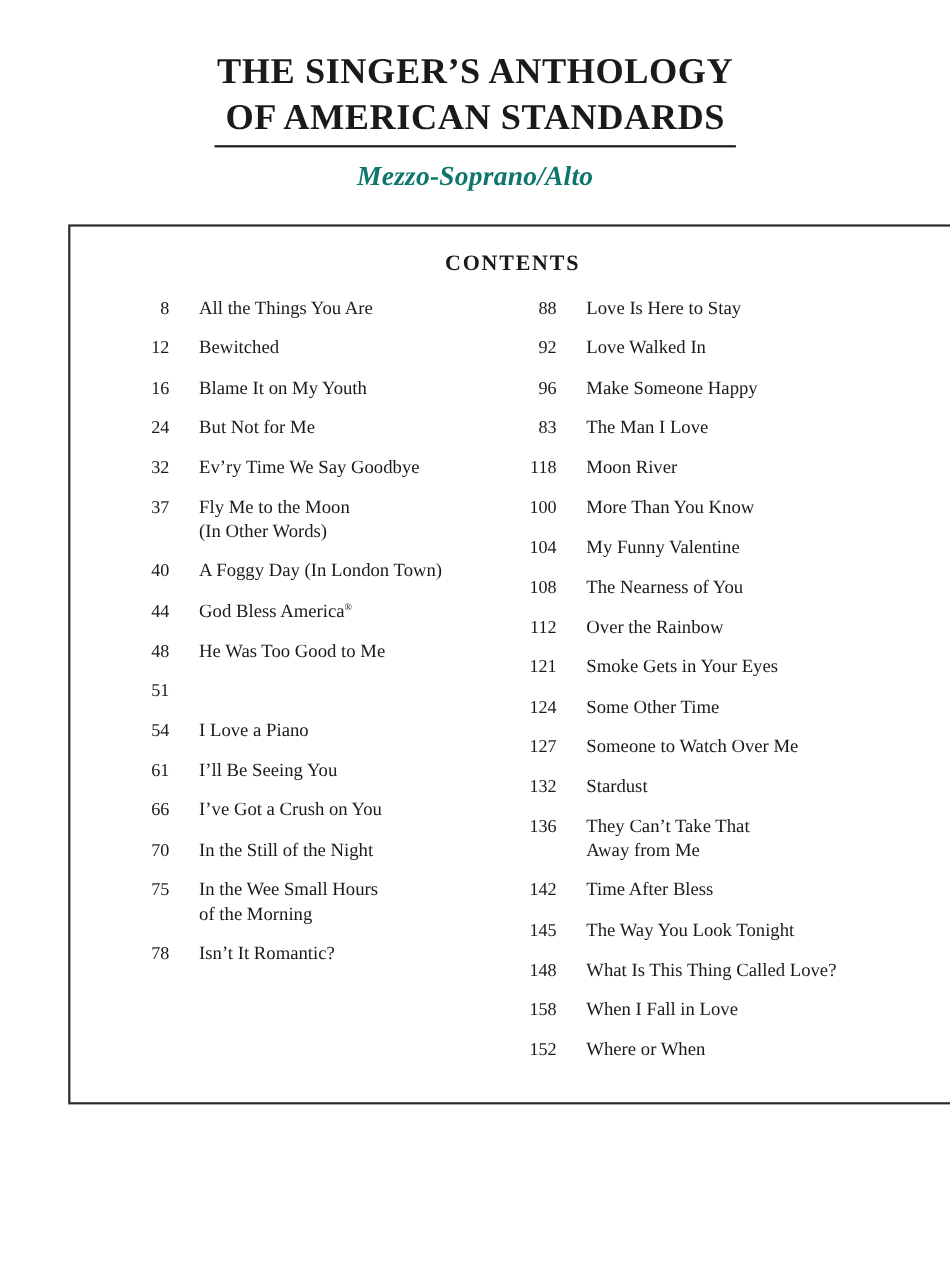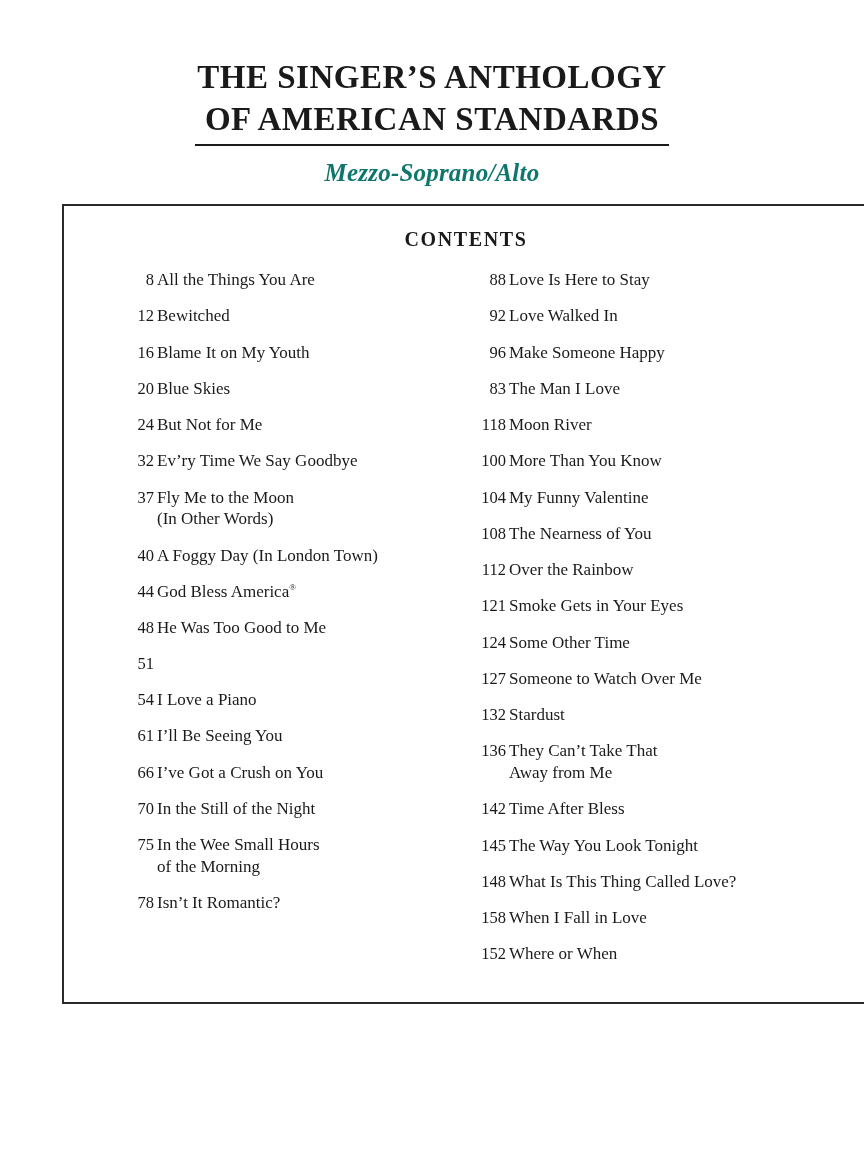--- a/index.html
+++ b/index.html
@@ -16,21 +16,21 @@
   }
   .page {
     position: relative;
     width: 864px;
     height: 1152px;
     box-sizing: border-box;
   }
 
   
   .title-block {
-    padding-top: 56px;
+    padding-top: 44px;
     text-align: center;
   }
   .book-title {
     font-family: "Liberation Serif", serif;
     font-weight: bold;
     font-size: 33px;
     letter-spacing: 0.5px;
     line-height: 1.28;
     color: #1a1a1a;
     display: inline-block;
@@ -99,21 +99,21 @@
     width: 46px;
     min-width: 46px;
     text-align: right;
     font-size: 16.5px;
     line-height: 1.3;
     padding-right: 0;
   }
   .entry .ttl {
     font-size: 17px;
     line-height: 1.28;
-    padding-left: 3px;
+    padding-left: 27px;
     white-space: pre-line;
   }
   .entry .ttl sup {
     font-size: 9px;
     vertical-align: super;
     line-height: 0;
   }
 </style>
 </head>
 <body>
@@ -140,24 +140,20 @@
         </div>
         <div class="entry">
           <span class="pg">12</span>
           <span class="ttl">Bewitched</span>
         </div>
         <div class="entry">
           <span class="pg">16</span>
           <span class="ttl">Blame It on My Youth</span>
         </div>
         <div class="entry">
-          <span class="pg">20</span>
-          <span class="ttl">Blue Skies</span>
-        </div>
-        <div class="entry">
           <span class="pg">24</span>
           <span class="ttl">But Not for Me</span>
         </div>
         <div class="entry">
           <span class="pg">32</span>
           <span class="ttl">Ev’ry Time We Say Goodbye</span>
         </div>
         <div class="entry">
           <span class="pg">37</span>
           <span class="ttl">Fly Me to the Moon

